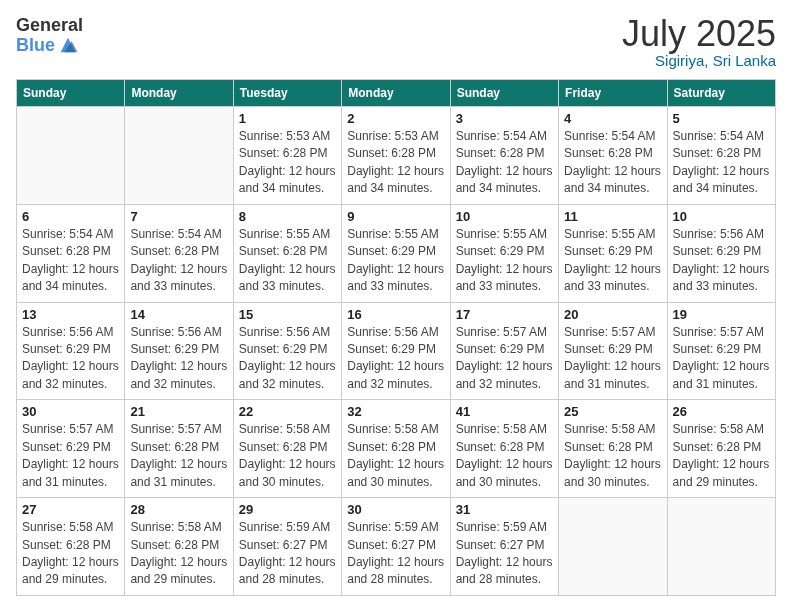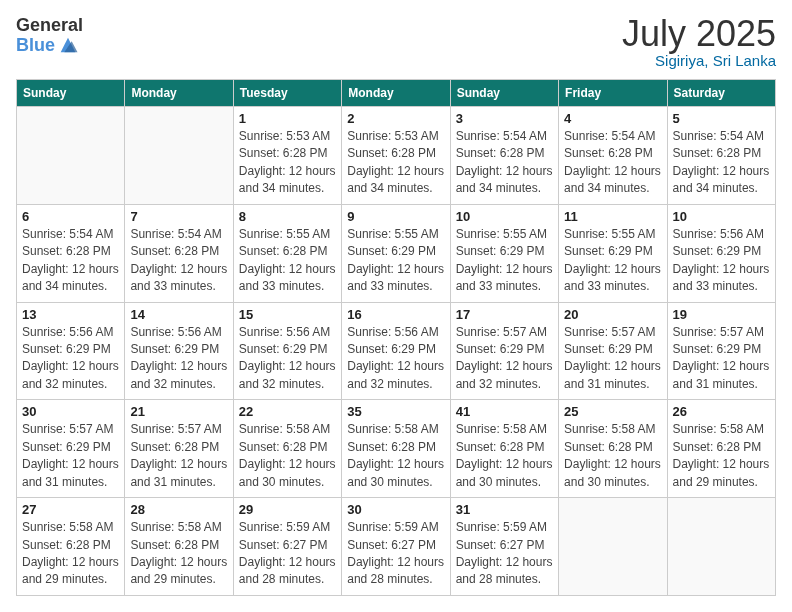--- a/index.html
+++ b/index.html
@@ -226,21 +226,21 @@
           </td>
           <td>
             <div class="day-number">21</div>
             <div class="day-info">Sunrise: 5:57 AM<br>Sunset: 6:28 PM<br>Daylight: 12 hours and 31 minutes.</div>
           </td>
           <td>
             <div class="day-number">22</div>
             <div class="day-info">Sunrise: 5:58 AM<br>Sunset: 6:28 PM<br>Daylight: 12 hours and 30 minutes.</div>
           </td>
           <td>
-            <div class="day-number">35</div>
+            <div class="day-number">32</div>
             <div class="day-info">Sunrise: 5:58 AM<br>Sunset: 6:28 PM<br>Daylight: 12 hours and 30 minutes.</div>
           </td>
           <td>
             <div class="day-number">41</div>
             <div class="day-info">Sunrise: 5:58 AM<br>Sunset: 6:28 PM<br>Daylight: 12 hours and 30 minutes.</div>
           </td>
           <td>
             <div class="day-number">25</div>
             <div class="day-info">Sunrise: 5:58 AM<br>Sunset: 6:28 PM<br>Daylight: 12 hours and 30 minutes.</div>
           </td>

